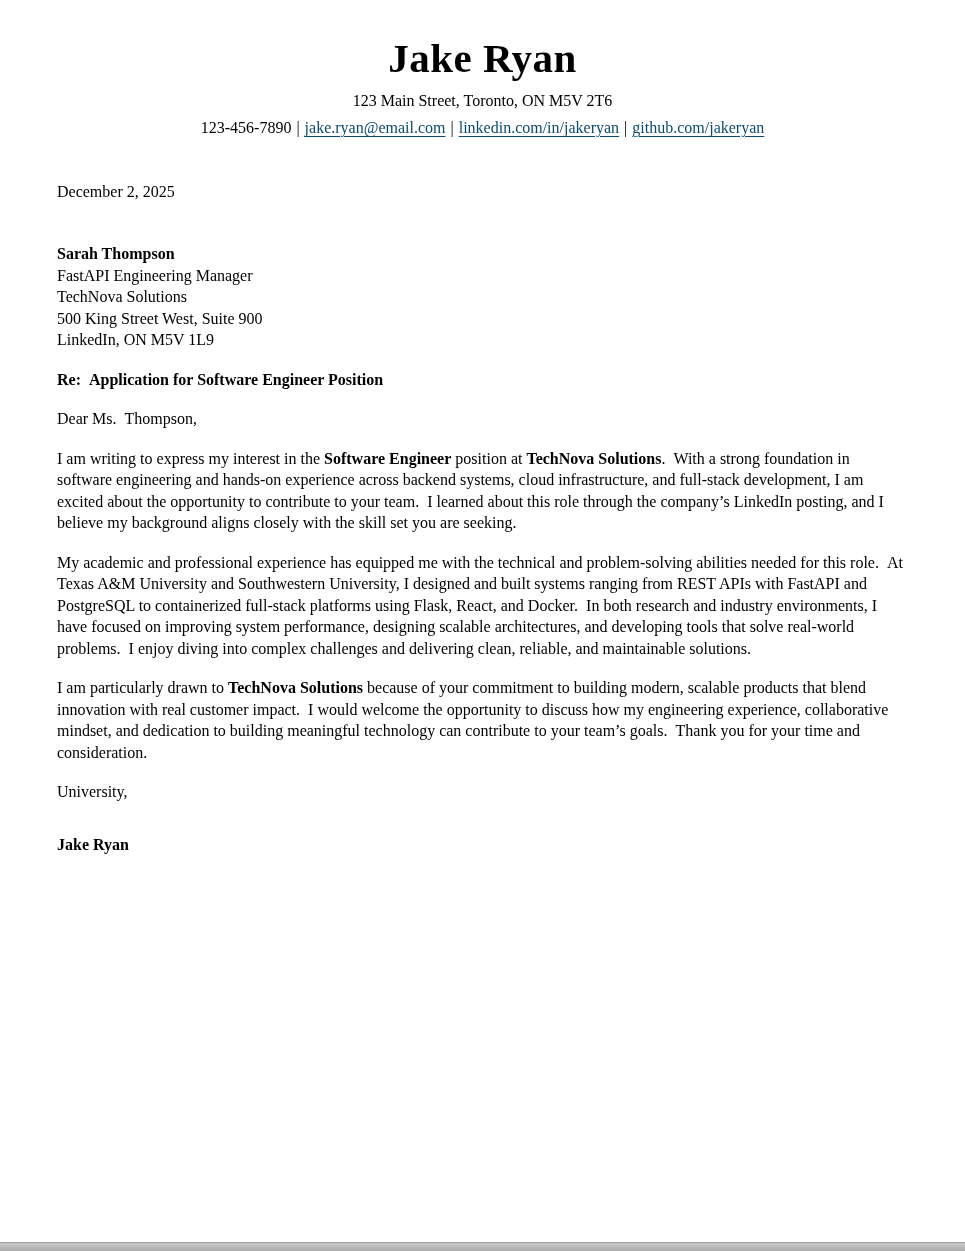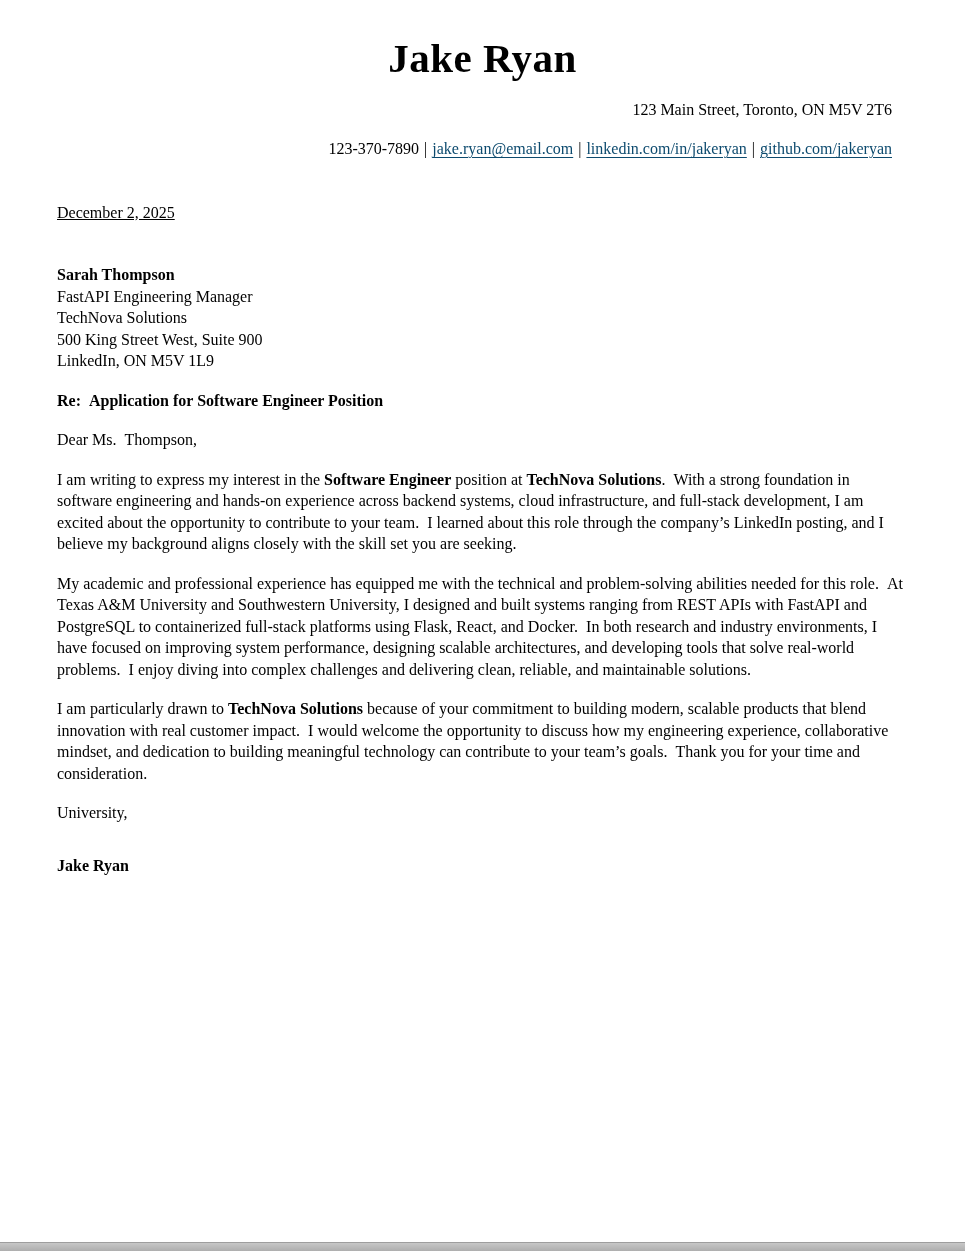--- a/index.html
+++ b/index.html
@@ -30,38 +30,36 @@
   .letterhead-name {
     font-size: 41px;
     font-weight: bold;
     line-height: 1.12;
     margin: 0 0 7px 0;
     letter-spacing: 0.5px;
   }
   .letterhead-line {
     font-size: 16px;
     line-height: 23px;
-    margin: 16px;
-    text-align: right;
+    margin: 4px;
   }
   .link {
     text-decoration: underline;
     text-underline-offset: 3px;
     color: #0c4a6e;
     cursor: pointer;
   }
   .sep {
     padding: 0 5px;
   }
 
   
   .date-line {
     margin: 0 0 41px 0;
     line-height: 21.5px;
-    text-decoration: underline;
   }
   .recipient-block {
     margin: 0 0 18px 0;
   }
   .recipient-block div {
     line-height: 21.5px;
   }
   .bold { font-weight: bold; }
   .subject-line {
     font-weight: bold;
@@ -100,21 +98,21 @@
 </style>
 </head>
 <body>
 
 <div class="page">
 
   <div class="letterhead">
     <div class="letterhead-name">Jake Ryan</div>
     <div class="letterhead-line">123 Main Street, Toronto, ON M5V 2T6</div>
     <div class="letterhead-line">
-      <span>123-370-7890</span><span class="sep">|</span><span class="link">jake.ryan@email.com</span><span class="sep">|</span><span class="link">linkedin.com/in/jakeryan</span><span class="sep">|</span><span class="link">github.com/jakeryan</span>
+      <span>123-456-7890</span><span class="sep">|</span><span class="link">jake.ryan@email.com</span><span class="sep">|</span><span class="link">linkedin.com/in/jakeryan</span><span class="sep">|</span><span class="link">github.com/jakeryan</span>
     </div>
   </div>
 
   <p class="date-line">December 2, 2025</p>
 
   <div class="recipient-block">
     <div class="bold">Sarah Thompson</div>
     <div>FastAPI Engineering Manager</div>
     <div>TechNova Solutions</div>
     <div>500 King Street West, Suite 900</div>

